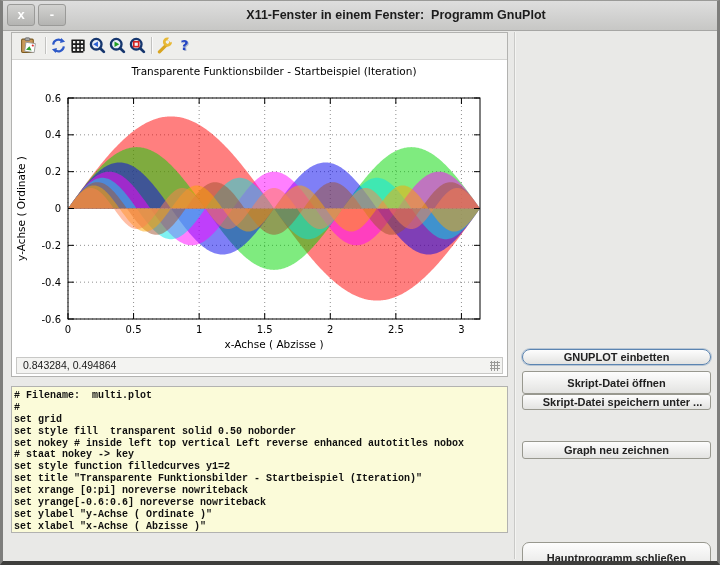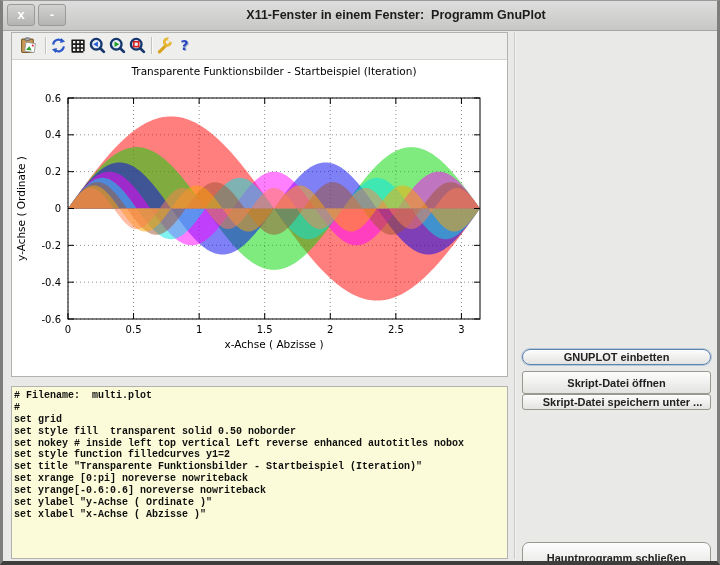--- a/index.html
+++ b/index.html
@@ -24,21 +24,21 @@
   .tsep{position:absolute;top:4px;width:1px;height:17px;background:#c2c2c0;border-right:1px solid #fafafa;}
   .help-glyph{font:bold 14px "DejaVu Sans",sans-serif;color:#2444c4;text-shadow:1px 1px 0 #aab4cc;
     display:block;text-align:center;line-height:17px;}
   .chart-wrap{position:absolute;left:0;top:26px;width:495px;height:296px;}
   .statusbar{position:absolute;left:4px;top:324px;width:487px;height:17px;box-sizing:border-box;
     background:#f3f3f1;border:1px solid #c8c8c6;font-size:10.5px;color:#1a1a1a;line-height:15px;
     padding-left:6px;}
   .grip{position:absolute;right:2px;bottom:2px;width:10px;height:10px;
     background-image:radial-gradient(#9a9a98 1px,transparent 1.1px);background-size:3px 3px;}
   
-  .script-editor{position:absolute;left:8px;top:385px;width:497px;height:173px;box-sizing:border-box;
+  .script-editor{position:absolute;left:8px;top:385px;width:497px;height:147px;box-sizing:border-box;
     background:#fbfbd9;border:1px solid #b2b2b0;overflow:hidden;padding:3px 0 0 2px;
     font-family:"Liberation Mono",monospace;font-size:10px;font-weight:bold;color:#101010;}
   .script-line{display:block;height:11.9px;line-height:11.9px;white-space:pre;}
   .script-line.selected span{background:#7a9ecf;color:#1d3b63;}
   
   .vsep{position:absolute;left:511px;top:31px;width:1px;height:527px;background:#c9c9c7;
     border-right:1px solid #f4f4f2;}
   .abtn{position:absolute;left:519px;width:189px;box-sizing:border-box;border:1px solid #98988f;
     border-radius:3px;background:linear-gradient(#fdfdfd,#e3e3e1);font-size:11px;font-weight:bold;
     color:#222;text-align:center;cursor:default;font-family:"Liberation Sans",sans-serif;padding:0;}
@@ -185,38 +185,44 @@
           <text fill="#000" font-family="DejaVu Sans, sans-serif" x="49" y="79.33333333333331" font-size="10" text-anchor="end">0.4</text>
           <line x1="56" y1="39" x2="62" y2="39" stroke="#000" stroke-width="1"></line>
           <line x1="468" y1="39" x2="462" y2="39" stroke="#000" stroke-width="1"></line>
           <text fill="#000" font-family="DejaVu Sans, sans-serif" x="49" y="42.5" font-size="10" text-anchor="end">0.6</text>
           <text fill="#000" font-family="DejaVu Sans, sans-serif" x="262" y="16" font-size="10.5" text-anchor="middle">Transparente Funktionsbilder - Startbeispiel (Iteration)</text>
           <text fill="#000" font-family="DejaVu Sans, sans-serif" x="262" y="289" font-size="10.5" text-anchor="middle">x-Achse ( Abzisse )</text>
           <text fill="#000" font-family="DejaVu Sans, sans-serif" x="13" y="149.5" font-size="10.5" text-anchor="middle" transform="rotate(-90 13 149.5)">y-Achse ( Ordinate )</text>
         </svg>
     </div>
 
+    <div class="statusbar">
+      <span>0.843284, 0.494864</span>
+      <span class="grip"></span>
+    </div>
   </div>
 
   <div class="script-editor" id="script-editor">
       <div class="script-line"><span># Filename:  multi.plot</span></div>
       <div class="script-line"><span>#</span></div>
       <div class="script-line"><span>set grid</span></div>
       <div class="script-line"><span>set style fill  transparent solid 0.50 noborder</span></div>
       <div class="script-line"><span>set nokey # inside left top vertical Left reverse enhanced autotitles nobox</span></div>
+      <div class="script-line"><span># staat nokey -&gt; key</span></div>
       <div class="script-line"><span>set style function filledcurves y1=2</span></div>
       <div class="script-line"><span>set title "Transparente Funktionsbilder - Startbeispiel (Iteration)"</span></div>
       <div class="script-line"><span>set xrange [0:pi] noreverse nowriteback</span></div>
       <div class="script-line"><span>set yrange[-0.6:0.6] noreverse nowriteback</span></div>
       <div class="script-line"><span>set ylabel "y-Achse ( Ordinate )"</span></div>
       <div class="script-line"><span>set xlabel "x-Achse ( Abzisse )"</span></div>
       <div class="script-line"><span></span></div>
     </div>
 
   <div class="vsep"></div>
 
   <button class="abtn b1 focus">GNUPLOT einbetten</button>
   <button class="abtn b2">Skript-Datei öffnen</button>
   <button class="abtn b3">Skript-Datei speichern unter ...</button>
+  <button class="abtn b4">Graph neu zeichnen</button>
   <button class="abtn b5">GNUPLOT freigeben und beenden</button>
   <button class="abtn b6">Hauptprogramm schließen</button>
 
 </div>
 
 </body></html>

